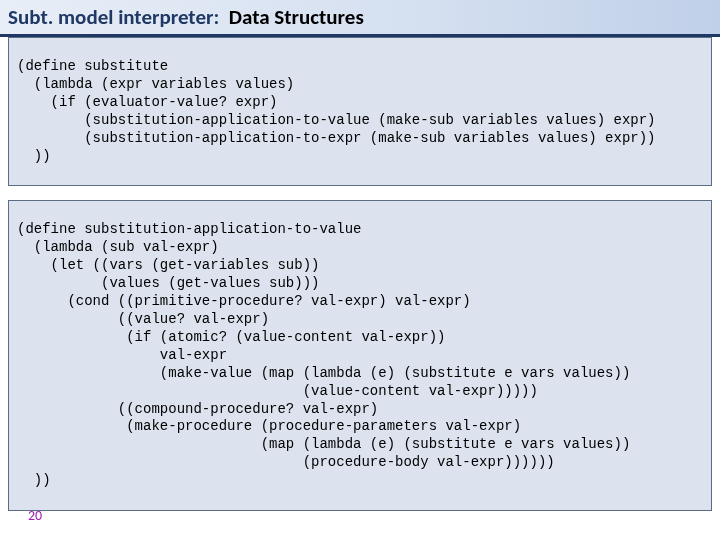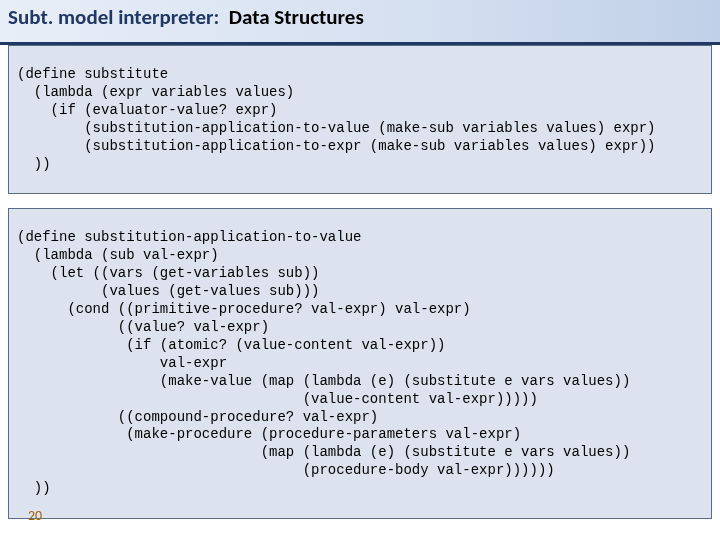--- a/index.html
+++ b/index.html
@@ -13,21 +13,21 @@
   }
   .slide {
     position: relative;
     width: 720px;
     height: 540px;
     box-sizing: border-box;
   }
   .title-bar {
     background: linear-gradient(to right, #e8eef7 0%, #d4dff0 60%, #c0d0e8 100%);
     border-bottom: 3px solid #1f3864;
-    padding: 4px 10px 12px 8px;
+    padding: 4px 10px 4px 8px;
     font-size: 21px;
     font-weight: bold;
     color: #000;
   }
   .title-bar .dark { color: #1f3864; }
   .subtitle {
     font-weight: bold;
     font-size: 15px;
     color: #000;
     margin: 16px 0 8px 10px;
@@ -41,21 +41,21 @@
     font-size: 14px;
     line-height: 1.28;
     white-space: pre;
     color: #000;
   }
   .page-num {
     position: absolute;
     bottom: 16px;
     left: 28px;
     font-size: 14px;
-    color: #a16207;
+    color: #a21caf;
   }
 </style>
 </head>
 <body>
 
 <div class="slide">
 
   <div class="title-bar">
     <span class="dark">Subt. model interpreter:</span>&nbsp;&nbsp;<span>Data Structures</span>
   </div>

